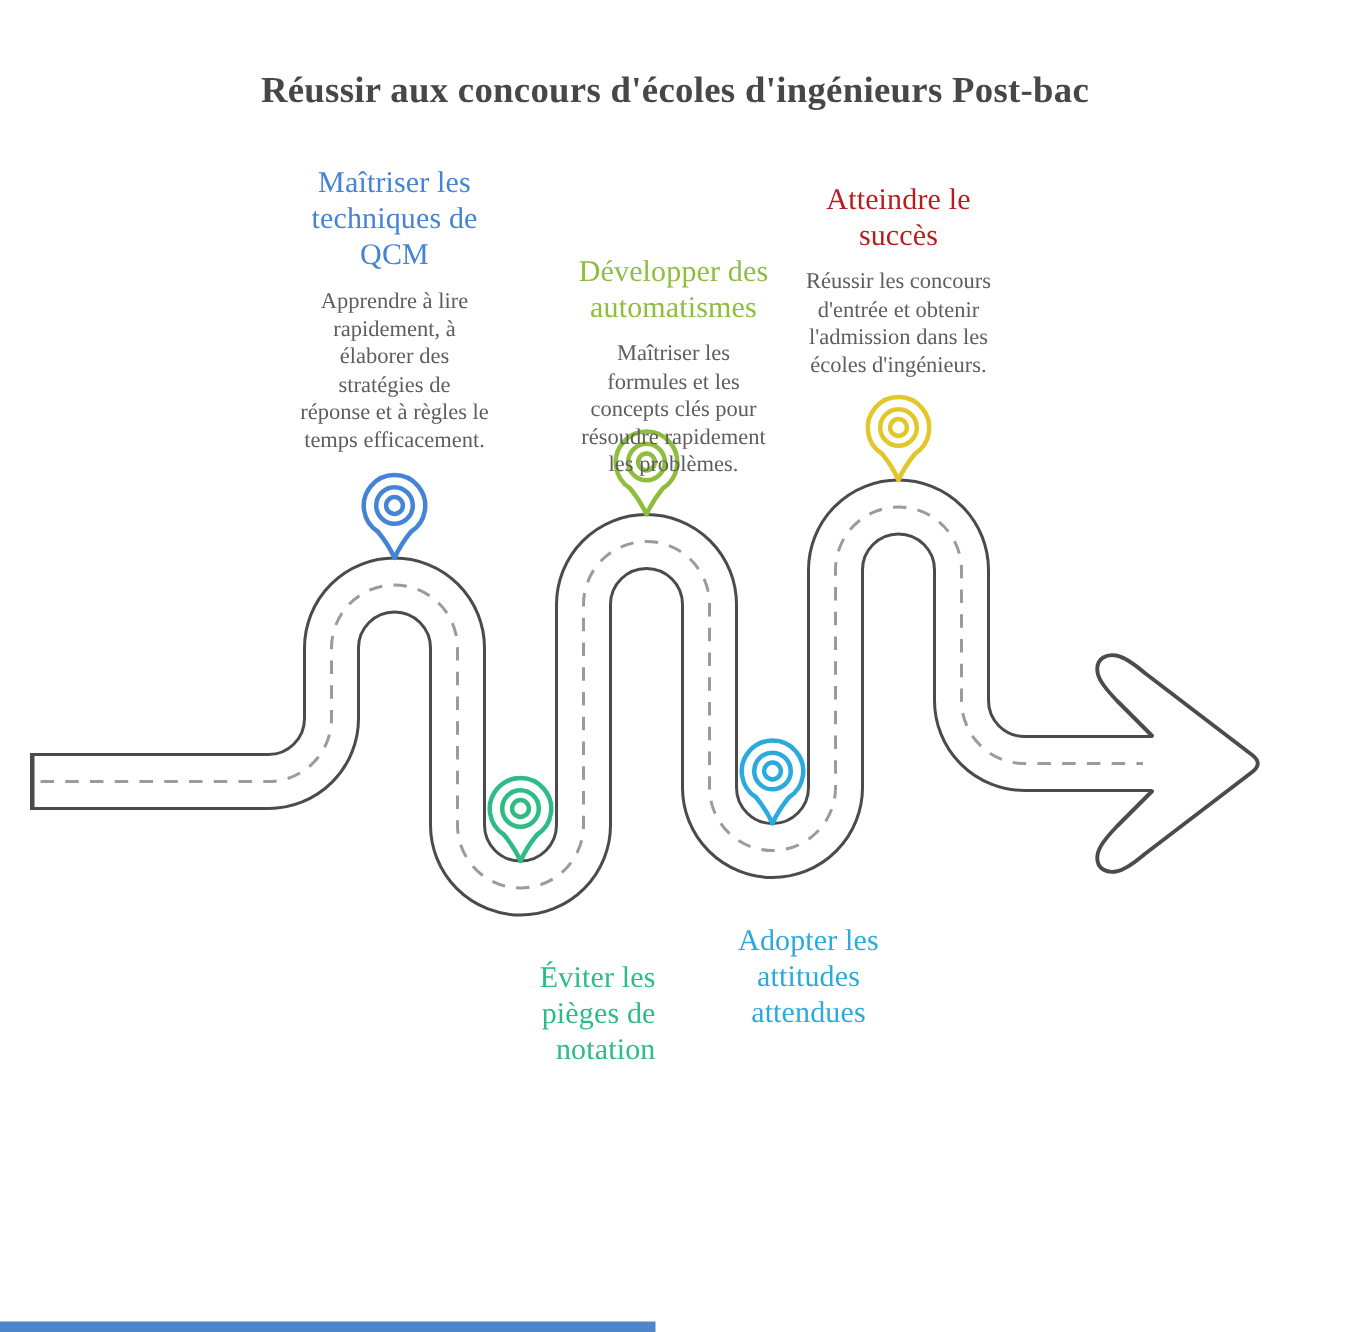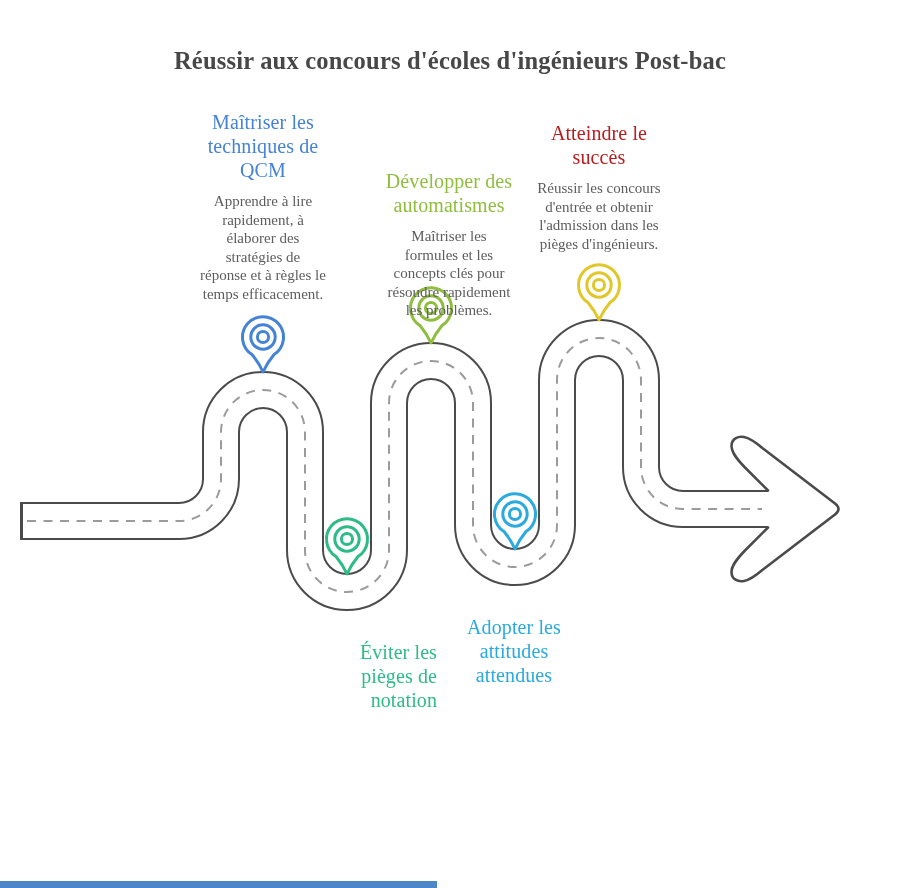--- a/index.html
+++ b/index.html
@@ -18,21 +18,21 @@
     margin:0 0 10px 0;font-size:20px;line-height:24px;font-weight:500;
     white-space:pre-line;letter-spacing:0.1px;
   }
   .milestone p{
     margin:0;font-size:15px;line-height:18.5px;color:#5d5d5d;white-space:pre-line;
   }
   .m-qcm      {left:173px;top:110px;width:180px;}
   .m-auto     {left:359px;top:121px;width:180px;margin-top:48px;}
   .m-succes   {left:509px;top:121px;width:180px;}
   .m-pieges   {left:257px;top:640px;width:180px;}
-  .m-attitudes{left:424px;top:615px;width:180px;}
+  .m-attitudes{left:449px;top:615px;width:180px;}
   .footer-bar{position:absolute;left:0;bottom:0;width:437px;height:7px;}
 </style>
 </head>
 <body>
 
 <div class="canvas">
 
   <h1 class="page-title">Réussir aux concours d'écoles d'ingénieurs Post-bac</h1>
 
   <svg class="road-svg" width="900" height="888" viewBox="0 0 900 888">
@@ -110,18 +110,18 @@
 attitudes
 attendues</h2>
   </div>
 
   <div class="milestone m-succes">
     <h2 style="color: #b91c1c;">Atteindre le
 succès</h2>
     <p>Réussir les concours
 d'entrée et obtenir
 l'admission dans les
-pièges d'ingénieurs.</p>
+écoles d'ingénieurs.</p>
   </div>
 
   <div class="footer-bar" style="background: rgb(78, 135, 201);"></div>
 
 </div>
 
 </body></html>

